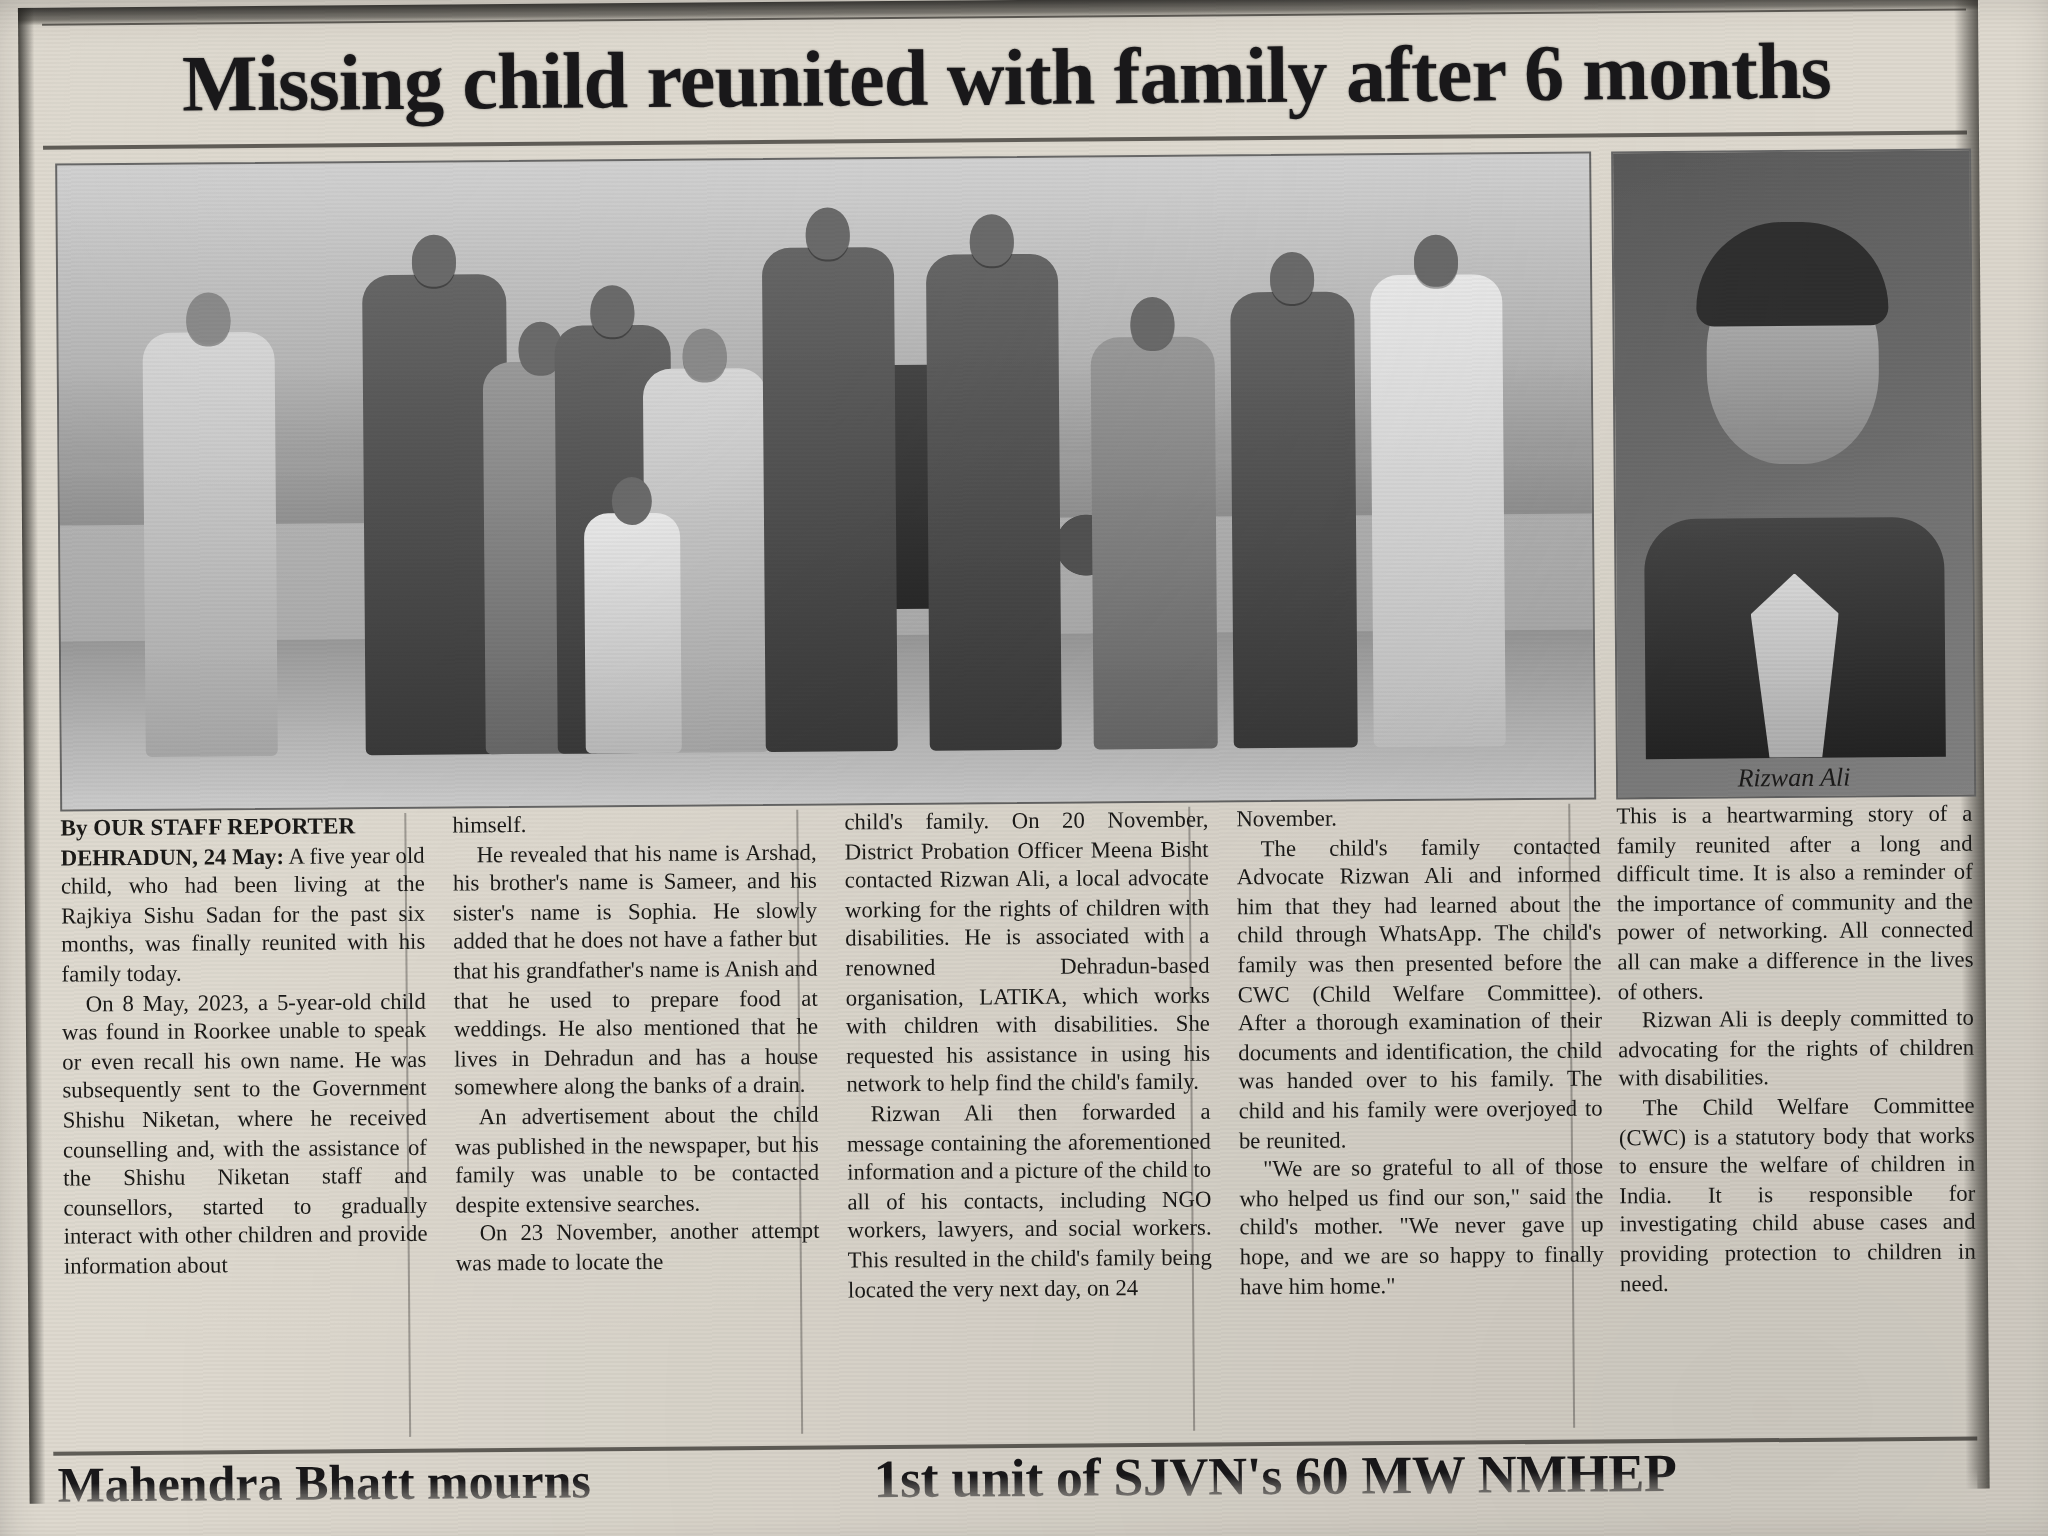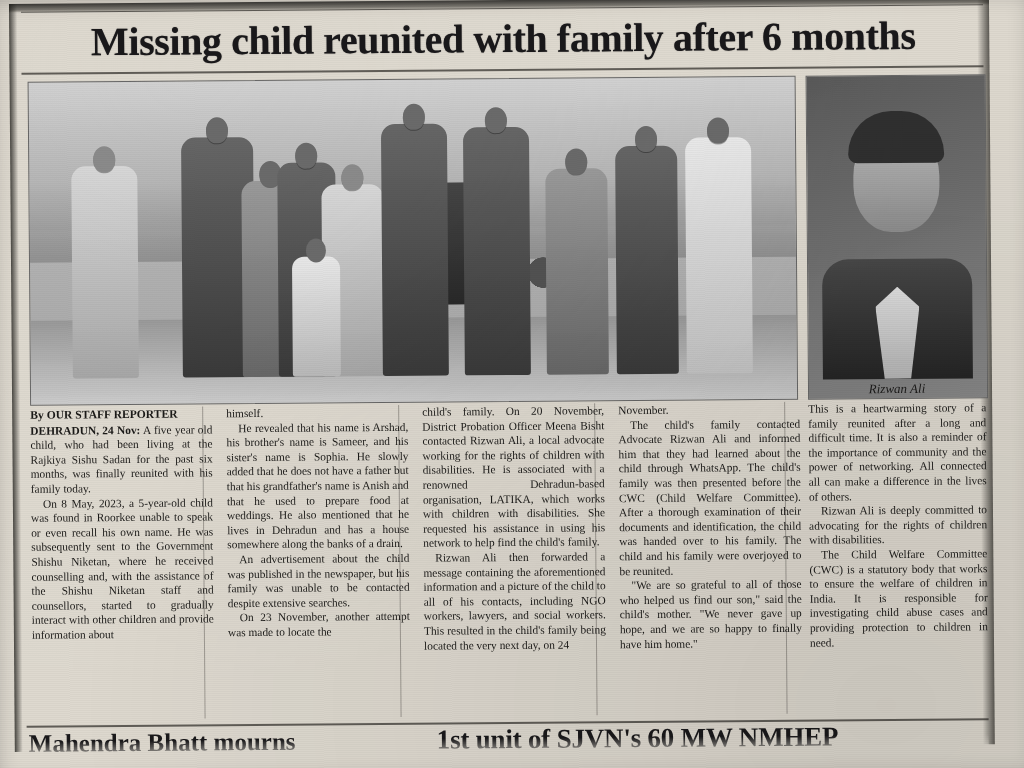--- a/index.html
+++ b/index.html
@@ -350,21 +350,21 @@
       <div class="col-rule" style="left:386px;"></div>
       <div class="col-rule" style="left:582px;"></div>
       <div class="col-rule" style="left:772px;"></div>
 
       <div id="columns">
 
         <div class="col" id="col1">
           <p class="first">
             <span class="byline">By OUR STAFF REPORTER</span>
           </p>
-          <p class="first"><span class="dateline">DEHRADUN, 24 Nov:</span> A five year old child, who had been living at the Rajkiya Sishu Sadan for the past six months, was finally reunited with his family today.</p>
+          <p class="first"><span class="dateline">DEHRADUN, 24 May:</span> A five year old child, who had been living at the Rajkiya Sishu Sadan for the past six months, was finally reunited with his family today.</p>
           <p>On 8 May, 2023, a 5-year-old child was found in Roorkee unable to speak or even recall his own name. He was subsequently sent to the Government Shishu Niketan, where he received counselling and, with the assistance of the Shishu Niketan staff and counsellors, started to gradually interact with other children and provide information about</p>
         </div>
 
         <div class="col" id="col2">
           <p class="first">himself.</p>
           <p>He revealed that his name is Arshad, his brother's name is Sameer, and his sister's name is Sophia. He slowly added that he does not have a father but that his grandfather's name is Anish and that he used to prepare food at weddings. He also mentioned that he lives in Dehradun and has a house somewhere along the banks of a drain.</p>
           <p>An advertisement about the child was published in the newspaper, but his family was unable to be contacted despite extensive searches.</p>
           <p>On 23 November, another attempt was made to locate the</p>
         </div>
 

